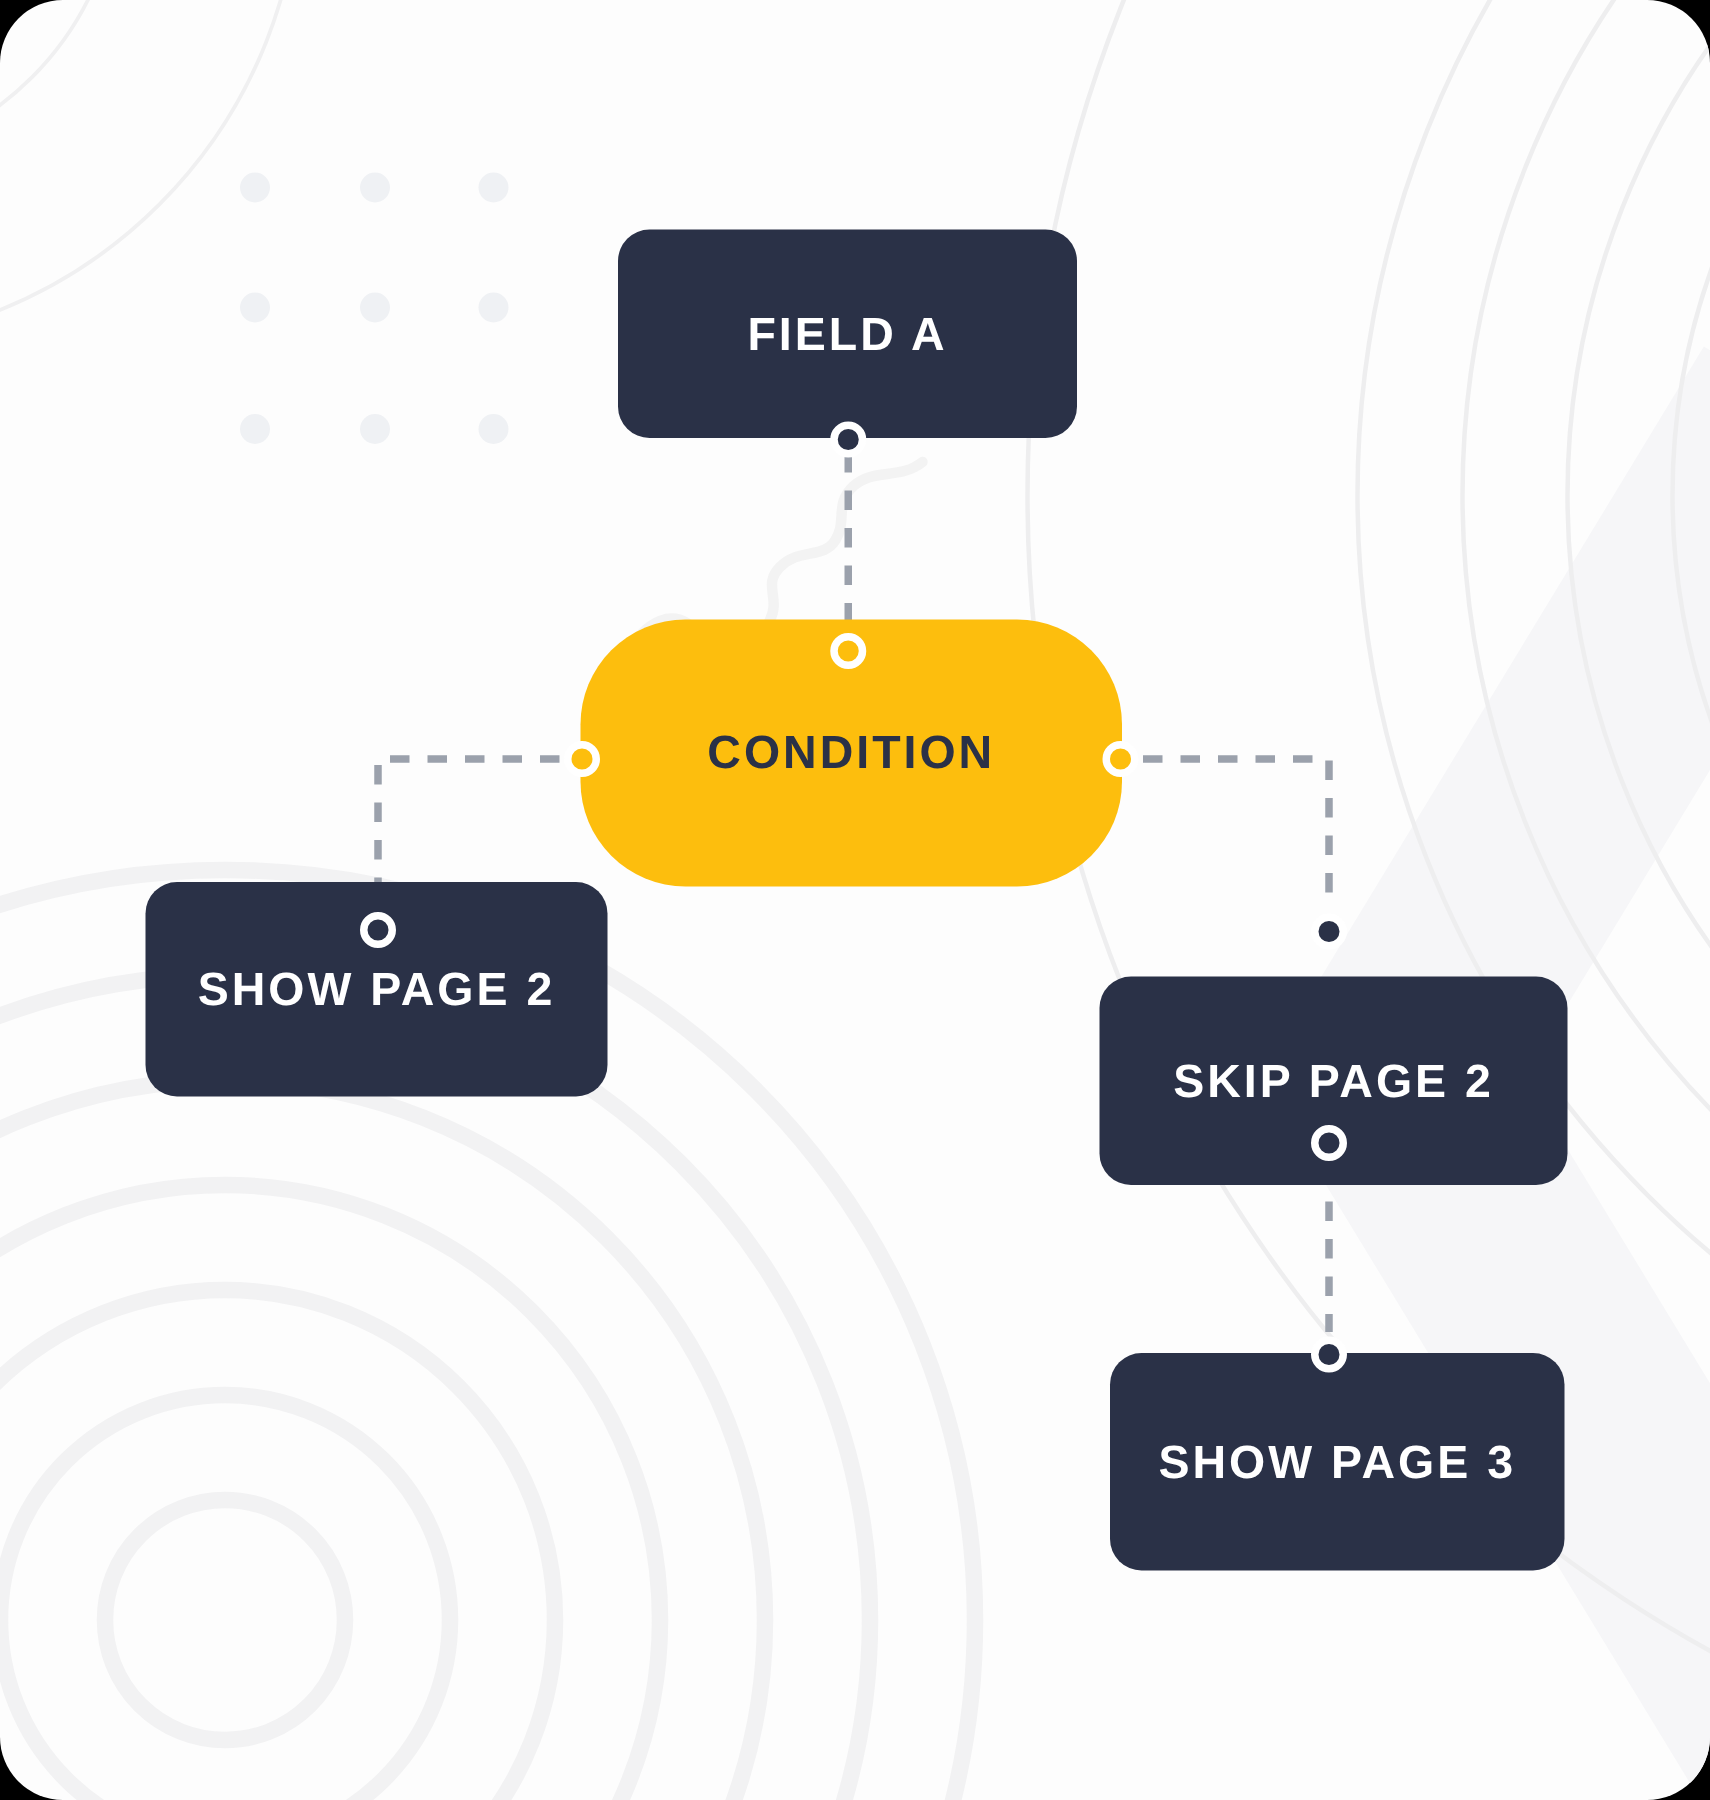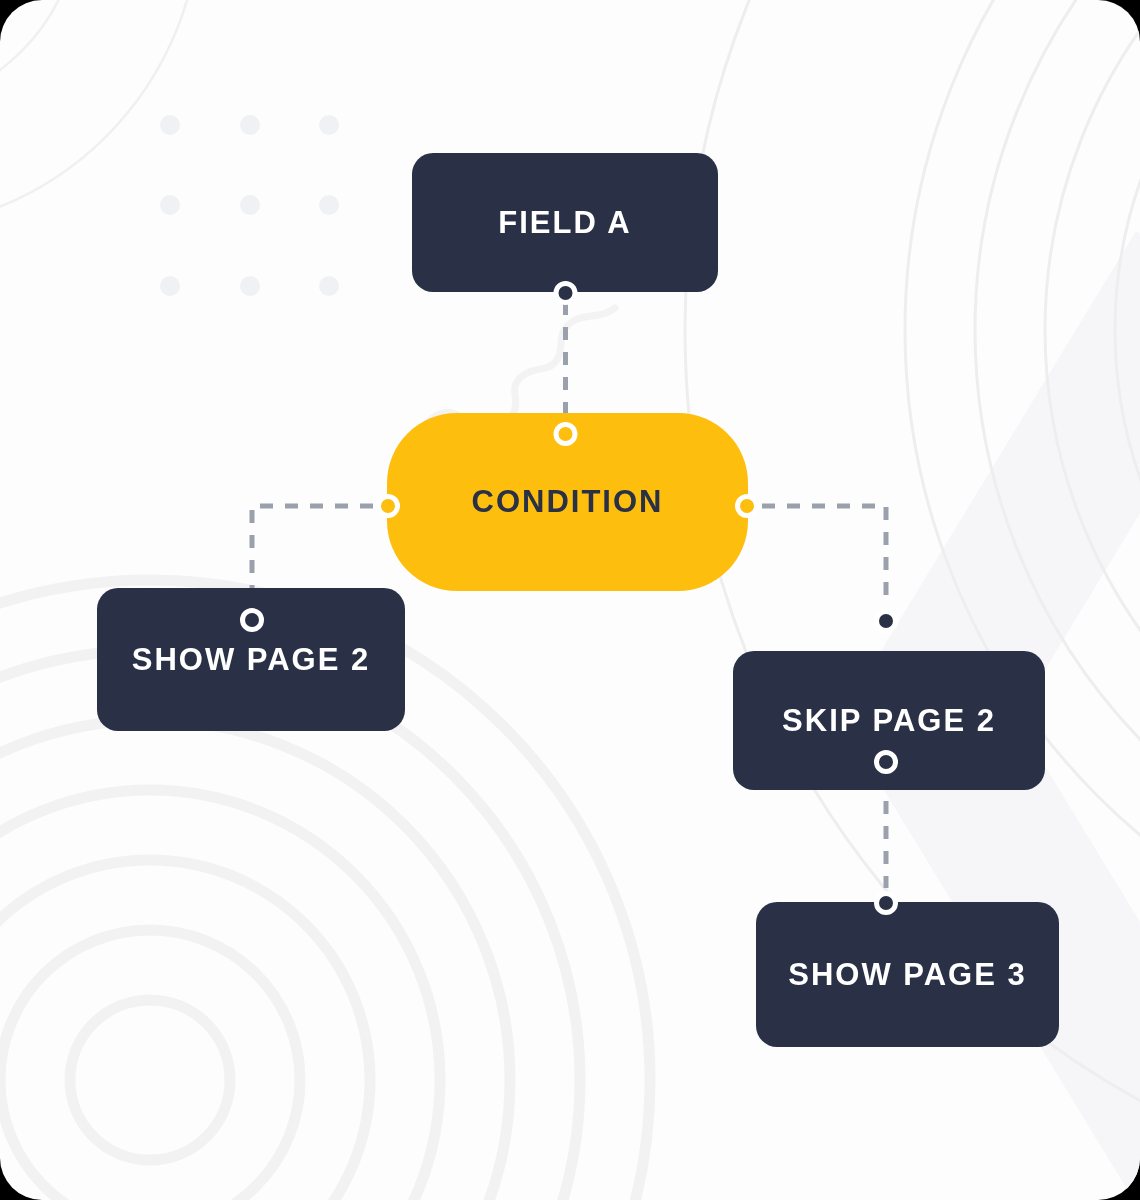--- a/index.html
+++ b/index.html
@@ -33,21 +33,21 @@
     display:flex;align-items:center;justify-content:center;
     font-weight:700;font-size:31px;letter-spacing:2px;
     z-index:2;
   }
   .node.dark{background:var(--node-dark);color:var(--text-light);border-radius:21px;}
   .node.pill{background:var(--accent-yellow);color:var(--node-dark);border-radius:70px;}
   #node-field-a{left:412px;top:153px;width:306px;height:139px;}
   #node-condition{left:387px;top:413px;width:361px;height:178px;}
   #node-show-page-2{left:97px;top:588px;width:308px;height:143px;}
   #node-skip-page-2{left:733px;top:622px;width:312px;height:139px;margin-top:29px;}
-  #node-show-page-3{left:740px;top:902px;width:303px;height:145px;margin-left:16px;}
+  #node-show-page-3{left:740px;top:902px;width:303px;height:145px;}
   svg.layer.dots{z-index:3;}
   svg.layer.edges{z-index:1;}
   svg.layer.decor{z-index:0;}
   .dot{stroke:#ffffff;stroke-width:5;}
   .dot-dark{fill:var(--node-dark);}
   .dot-yellow{fill:var(--accent-yellow);}
 </style>
 </head>
 <body>
 

